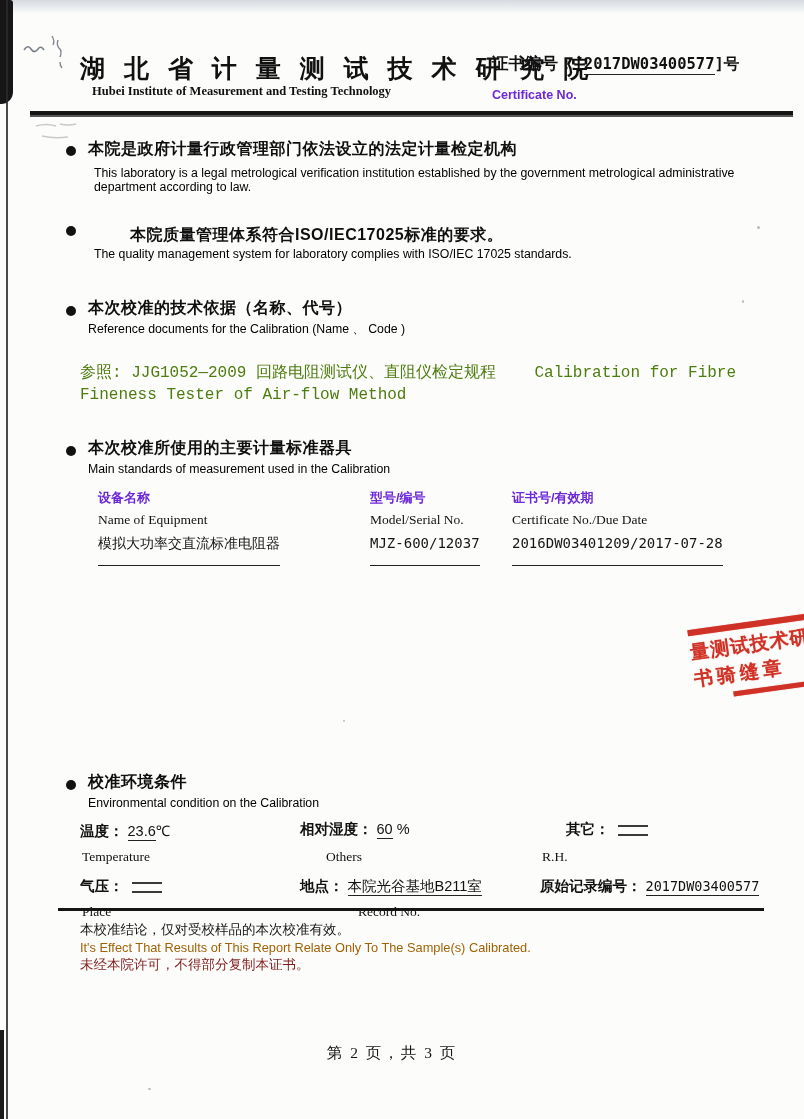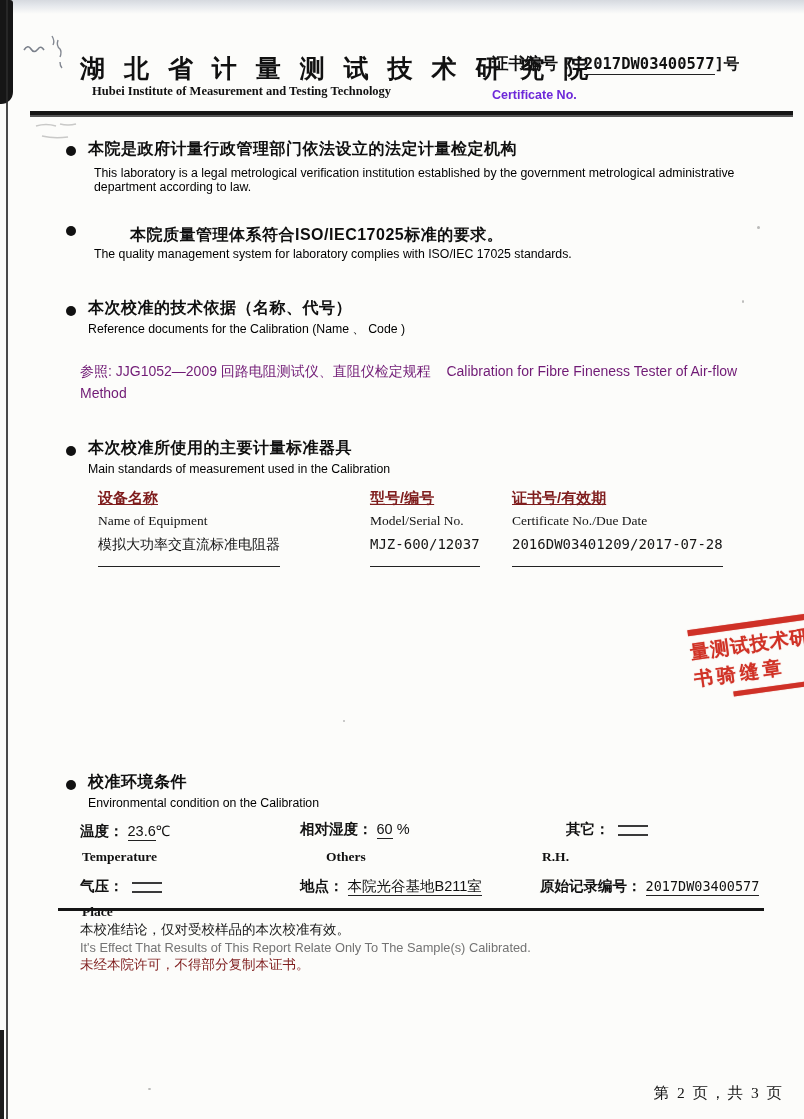--- a/index.html
+++ b/index.html
@@ -26,52 +26,52 @@
   .cert-no{font-family:"DejaVu Sans Mono",monospace;font-weight:bold;font-size:15.5px;}
   .u{border-bottom:1.5px solid #222;padding-bottom:1px;}
   .cert-sub{position:absolute;left:492px;top:88px;font-size:12.5px;font-weight:600;color:#6d28d9;}
   .rule-1{position:absolute;left:30px;top:111px;width:763px;height:6px;
     background:linear-gradient(180deg,#151515 0 66%,#fcfcfa 66% 74%,#555 74% 100%);}
   
   .bullet{position:absolute;width:10px;height:10px;border-radius:50%;background:#111;}
   .h-cn{position:absolute;font-size:16px;font-weight:bold;color:#0f0f0f;letter-spacing:.5px;}
   .h-en{position:absolute;font-size:12.3px;color:#000000;line-height:14px;}
   .mono{font-family:"DejaVu Sans Mono",monospace;}
-  .ref-para{position:absolute;left:80px;top:346px;width:690px;font-size:14px;
-    line-height:22px;color:#701a75;font-family:Liberation Sans, sans-serif;}
+  .ref-para{position:absolute;left:80px;top:346px;width:690px;font-size:16px;
+    line-height:22px;color:#4d7c0f;font-family:Liberation Mono, monospace;}
   
   .std-grid{position:absolute;left:98px;top:489px;display:grid;
     grid-template-columns:272px 142px 268px;grid-auto-rows:auto;row-gap:2px;font-size:14px;}
-  .std-cn{font-weight:bold;font-size:15px;color:#7f1d1d;text-decoration:underline;}
+  .std-cn{font-weight:bold;font-size:13px;color:#6d28d9;}
   .std-en{font-family:"Liberation Serif",serif;font-size:13.5px;color:#111;padding-top:3px;}
   .std-val{padding-top:5px;font-size:14px;color:#151515;}
   .std-val .u{padding-bottom:14px;}
   
   .stamp{position:absolute;right:-14px;top:612px;width:132px;transform:rotate(-8deg);
     transform-origin:right top;color:#d03226;text-shadow:0 0 1px rgba(208,50,38,.55);}
   .stamp-topline{height:6px;background:#cf3127;margin-bottom:4px;box-shadow:0 0 1px rgba(208,50,38,.6);}
   .stamp-l1{font-size:19px;font-weight:bold;letter-spacing:1px;white-space:nowrap;}
   .stamp-l2{font-size:19px;font-weight:bold;letter-spacing:4px;white-space:nowrap;margin-top:1px;}
   .stamp-botline{height:5px;background:#cf3127;width:78%;margin-left:28%;margin-top:4px;
     box-shadow:0 0 1px rgba(208,50,38,.6);}
   
   .env-grid{position:absolute;left:80px;top:818px;display:grid;
     grid-template-columns:220px 240px 246px;font-size:14.5px;color:#111;}
   .env-label{font-weight:bold;}
-  .env-en{font-family:"Liberation Serif",serif;font-size:13.5px;padding:8px 0 10px 2px;font-weight:bold;}
+  .env-en{font-family:"Liberation Serif",serif;font-size:13.5px;padding:8px 0 10px 2px;font-weight:normal;}
   .env-cell{padding-top:2px;}
   .oth{padding-left:26px;}
   .ddash{display:inline-block;width:30px;height:7px;border-top:2px solid #3a3a3a;
     border-bottom:2px solid #3a3a3a;vertical-align:middle;margin-left:8px;}
   .rule-2{position:absolute;left:58px;top:908px;width:706px;height:3px;background:#151515;}
   
   .disc1{position:absolute;left:80px;top:921px;font-size:13.5px;color:#161616;}
-  .disc2{position:absolute;left:80px;top:940px;font-size:12.8px;color:#737373;}
+  .disc2{position:absolute;left:80px;top:940px;font-size:12.8px;color:#a16207;}
   .disc3{position:absolute;left:80px;top:956px;font-size:13.5px;color:#7f1d1d;}
-  .footer{position:absolute;left:0;top:1083px;width:784px;text-align:right;
+  .footer{position:absolute;left:0;top:1043px;width:784px;text-align:center;
     font-family:"Liberation Serif",serif;font-size:15.5px;letter-spacing:2px;color:#151515;}
   .scribble{position:absolute;left:18px;top:26px;}
   .smudge{position:absolute;left:32px;top:118px;}
 </style>
 </head>
 <body>
 
 <div class="page">
 
   <div class="scan-top-band"></div>
@@ -159,20 +159,21 @@
     </div>
     <div class="env-cell">
       <span class="env-label">地点：</span>
       <span class="u">本院光谷基地B211室</span>
     </div>
     <div class="env-cell">
       <span class="env-label">原始记录编号：</span>
       <span class="u mono" style="font-size:13.5px;">2017DW03400577</span>
     </div>
     <div class="env-en">Place</div>
+    <div class="env-en" style="padding-left:58px;">Record No.</div>
   </div>
 
   <div class="rule-2"></div>
 
   <div class="disc1">本校准结论，仅对受校样品的本次校准有效。</div>
   <div class="disc2">It's Effect That Results  of This Report Relate Only To The Sample(s) Calibrated.</div>
   <div class="disc3">未经本院许可，不得部分复制本证书。</div>
 
   <div class="footer">第 2 页，共 3 页</div>
 

